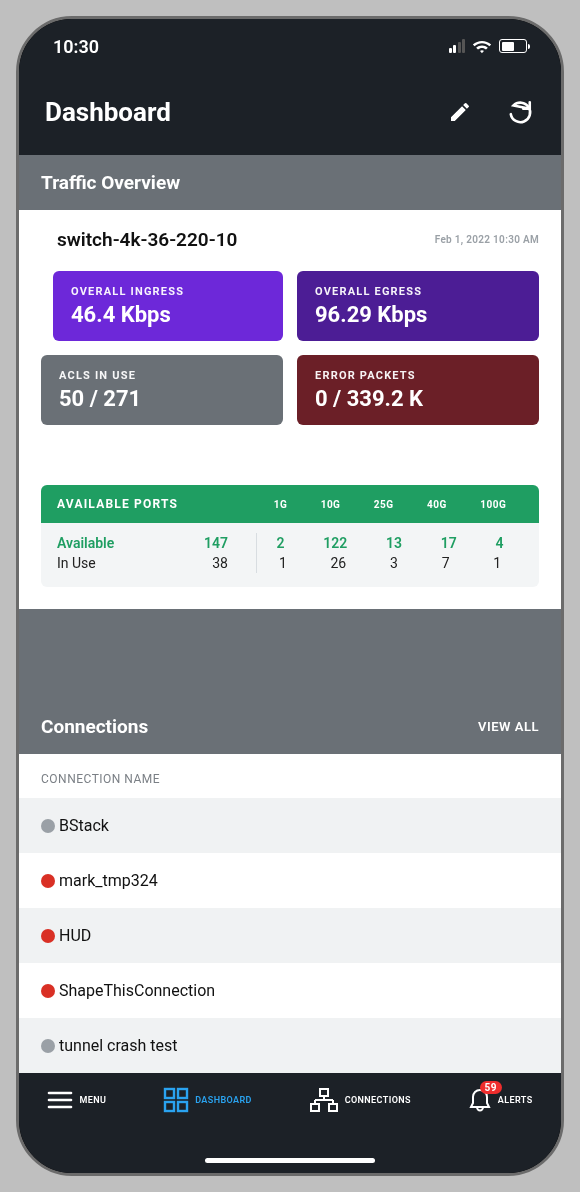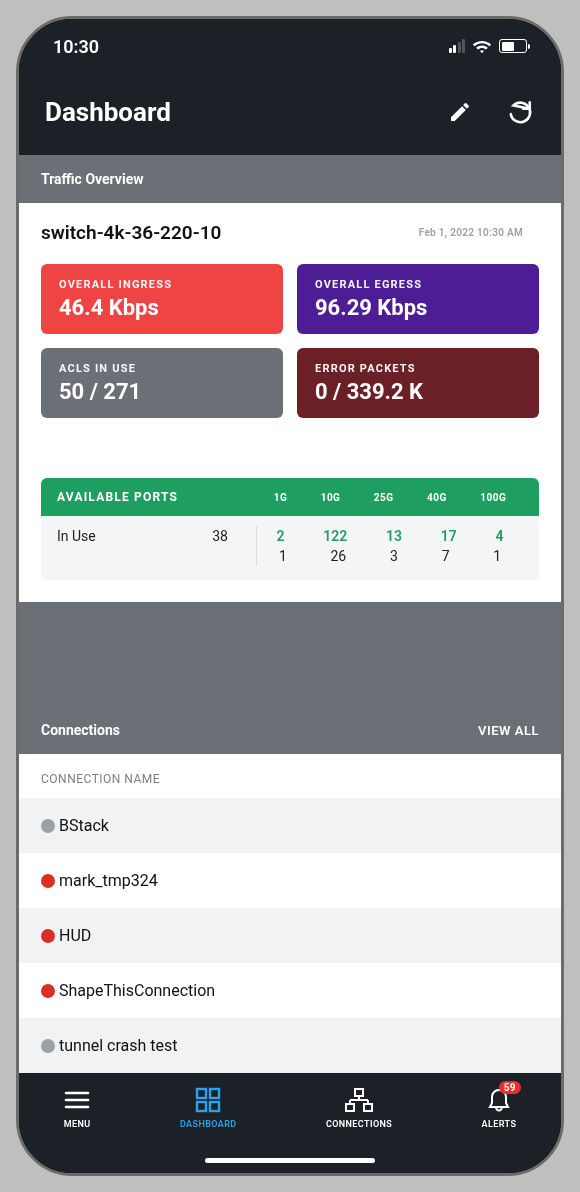--- a/index.html
+++ b/index.html
@@ -29,31 +29,31 @@
     background: #1c2127; color: #fff; padding: 24px 26px 28px 26px;
     display: flex; align-items: center; justify-content: space-between;
   }
   .header h1 { font-size: 26px; font-weight: 700; }
   .header-icons { display: flex; gap: 30px; align-items: center; }
   .icon-btn { width: 30px; height: 30px; display:flex; align-items:center; justify-content:center; color:#fff; cursor:pointer;}
   .section-hdr {
     background: #6a7076; color: #fff; padding: 16px 22px;
     display: flex; justify-content: space-between; align-items: center;
   }
-  .section-hdr .title { font-size: 14px; font-weight: 700; text-align: right; }
+  .section-hdr .title { font-size: 19px; font-weight: 700; text-align: right; }
   .section-hdr .action { font-size: 13px; font-weight: 600; letter-spacing: 0.5px; cursor:pointer;}
   .content { background: #fff; flex: 1; overflow: hidden; display:flex; flex-direction:column;}
-  .device-row { display:flex; justify-content:space-between; align-items:center; padding: 18px 38px 10px 22px; }
+  .device-row { display:flex; justify-content:space-between; align-items:center; padding: 18px 22px 10px 22px; margin-left: 16px; }
   .device-name { font-size: 19px; font-weight: 600; color:#111; }
   .device-time { font-size: 10px; font-weight: 600; color:#9aa0a6; letter-spacing:0.3px;}
   .metrics { display:grid; grid-template-columns: 1fr 1fr; gap: 14px; padding: 10px 22px 0 22px; }
   .metric { border-radius: 6px; padding: 14px 18px; color:#fff; }
   .metric .label { font-size: 11px; font-weight: 700; letter-spacing: 1.2px; opacity:0.95;}
   .metric .value { font-size: 22px; font-weight: 700; margin-top: 4px; }
-  .m-ingress { background: #ef4444; }
+  .m-ingress { background: #6d28d9; margin-left: 12px; }
   .m-egress  { background: #4c1d95; }
   .m-acls    { background: #6a7076; }
   .m-errors  { background: #6b1f27; }
   .ports-wrap { padding: 18px 22px 22px 22px; }
   .ports { border-radius: 6px; overflow:hidden; background:#f3f5f6;margin-top:42px; }
   .ports-head { background:#1f9e62; color:#fff; display:flex; align-items:center; padding: 12px 16px; font-size:11px; font-weight:700; letter-spacing:1px;}
   .ports-head .ph-title { flex: 0 0 200px; font-size: 12px; letter-spacing: 1.2px;}
   .ph-cols { display:flex; flex:1; justify-content:space-around; font-size:10px; letter-spacing:0.5px;}
   .ports-body { display:flex; padding: 10px 16px 14px 16px; }
   .pb-left { flex: 0 0 200px; border-right: 1px solid #d8dde1; padding-right: 8px; }
@@ -69,21 +69,21 @@
   .conn-item { display:flex; align-items:center; gap: 4px; padding: 18px 22px; background:#f0f2f3; font-size:16px; color:#111;}
   .conn-item:nth-child(even){ background:#fff; }
   .dot { width:14px; height:14px; border-radius:50%; }
   .dot.gray { background:#9aa0a6; }
   .dot.red { background:#d93025; }
   .spacer { flex:1; background:#6a7076; min-height:10px;}
   .bottom-nav {
     background:#1c2127; height: 100px; display:flex; justify-content:space-around; align-items:flex-start;
     padding-top: 14px; position:relative;
   }
-  .nav-item { display:flex; flex-direction:column; align-items:center; gap:6px; color:#fff; font-size:9px; font-weight:600; letter-spacing:0.4px; cursor:pointer;}
+  .nav-item { display:flex; flex-direction:row; align-items:center; gap:6px; color:#fff; font-size:9px; font-weight:600; letter-spacing:0.4px; cursor:pointer;}
   .nav-item.active { color:#2aa3f0; }
   .nav-icon { height: 26px; display:flex; align-items:center; justify-content:center;}
   .badge { position:absolute; background:#ef2d2d; color:#fff; font-size:10px; font-weight:700; border-radius:10px; padding: 1px 5px; top:-6px; right:-10px;}
   .nav-alerts { position:relative; }
   .home-indicator { position:absolute; bottom:10px; left:50%; transform:translateX(-50%); width:170px; height:5px; background:#fff; border-radius:3px;}
 </style>
 </head>
 <body>
 
 <div class="phone">
@@ -162,20 +162,24 @@
           <div class="ph-cols">
             <span>1G</span>
             <span>10G</span>
             <span>25G</span>
             <span>40G</span>
             <span>100G</span>
           </div>
         </div>
         <div class="ports-body">
           <div class="pb-left">
+            <div class="row avail">
+              <span>Available</span>
+              <span>147</span>
+            </div>
             <div class="row inuse">
               <span>In Use</span>
               <span>38</span>
             </div>
           </div>
           <div class="pb-right">
             <div class="row avail">
               <span>2</span>
               <span>122</span>
               <span>13</span>

